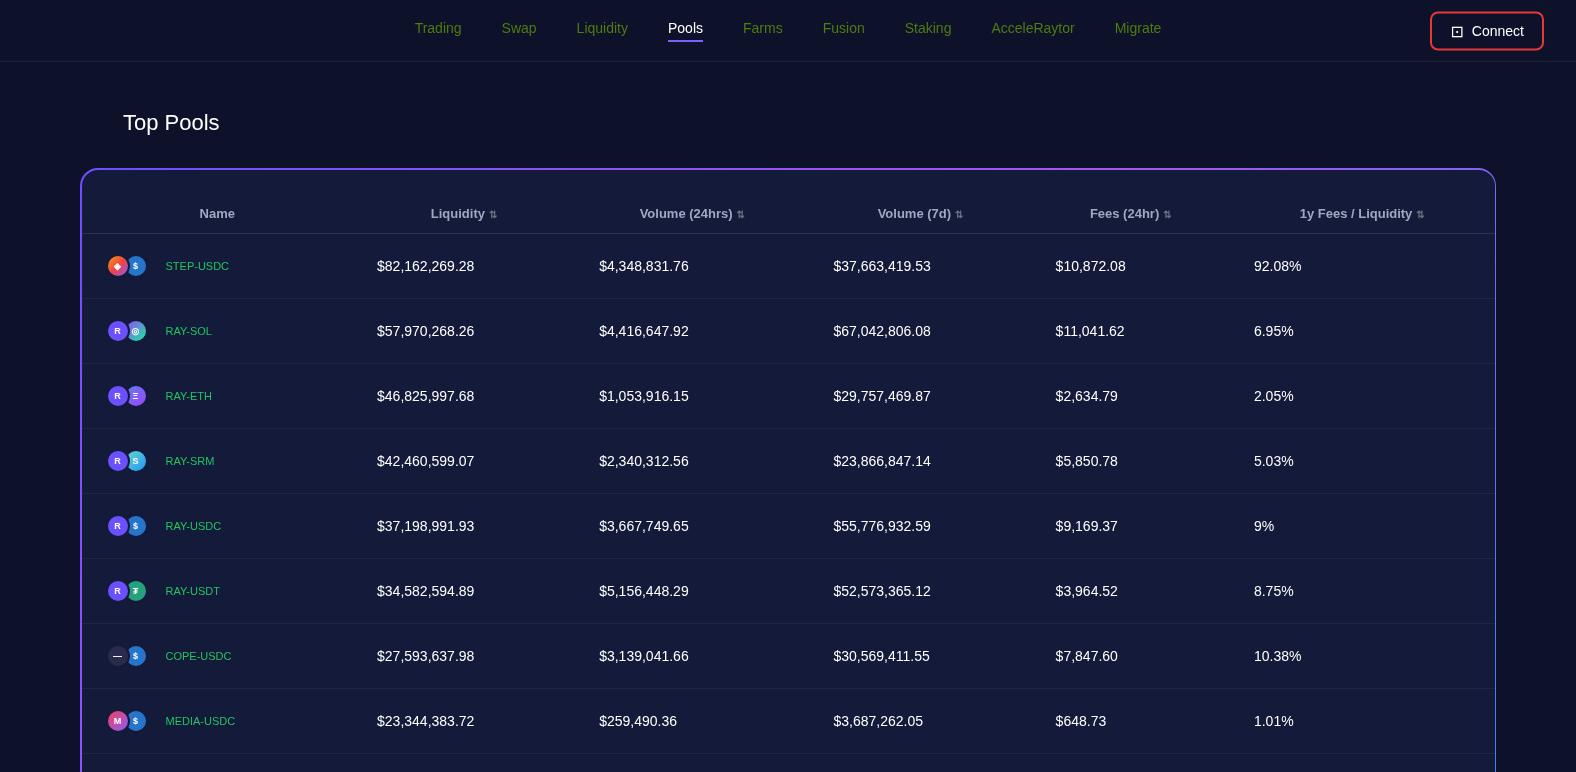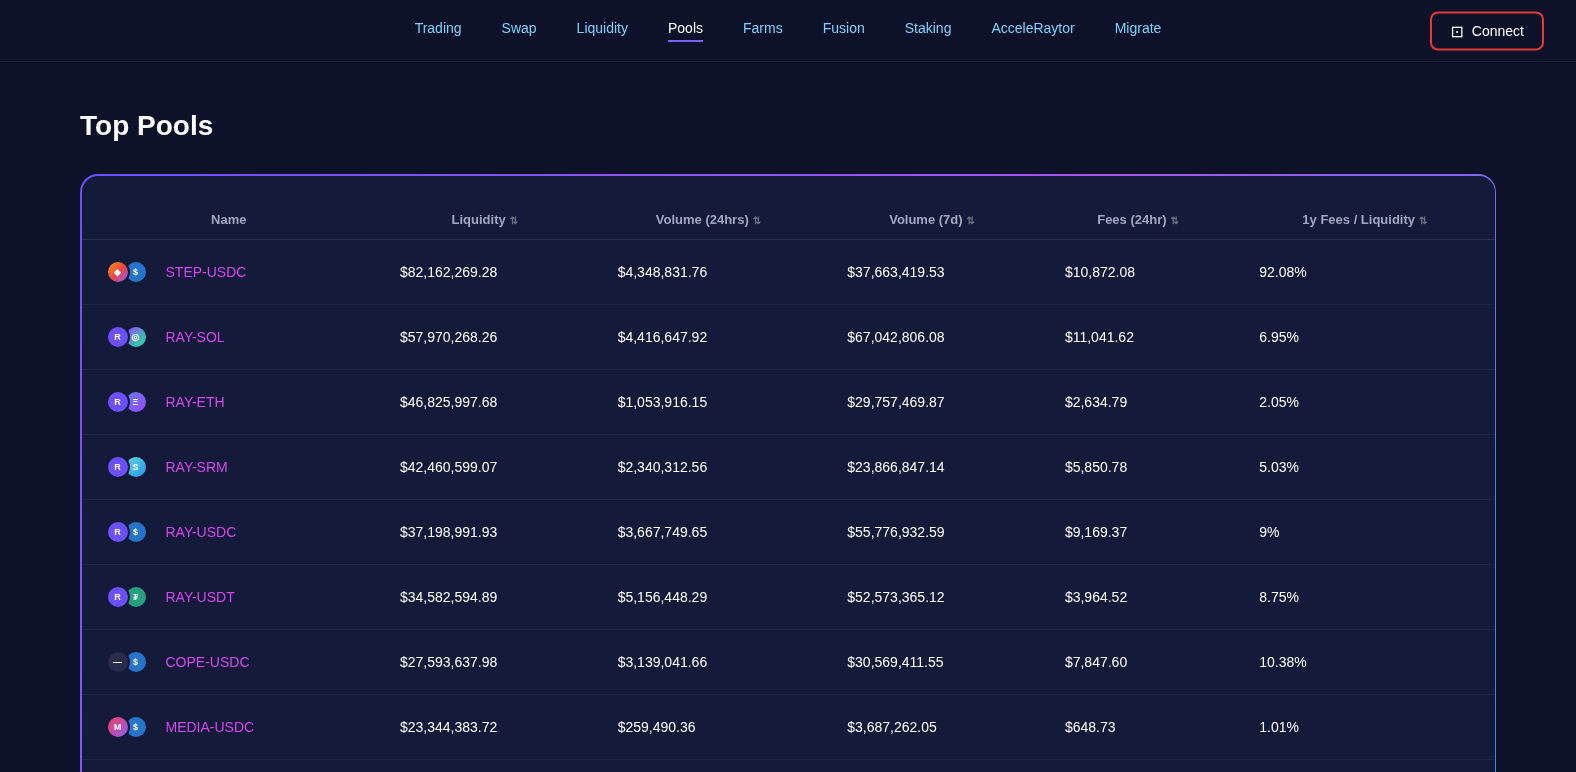--- a/index.html
+++ b/index.html
@@ -23,21 +23,21 @@
       position: relative;
     }
 
     .nav-links {
       display: flex;
       gap: 40px;
       align-items: center;
     }
 
     .nav-link {
-      color: #7dd3fc;
+      color: #4d7c0f;
       text-decoration: none;
       font-size: 14px;
       cursor: pointer;
       padding-bottom: 4px;
       border-bottom: 2px solid transparent;
     }
 
     .nav-link.active {
       color: #ffffff;
       border-bottom: 2px solid #7b61ff;
@@ -68,24 +68,25 @@
     .connect-icon {
       font-size: 16px;
     }
 
     
     .main-content {
       padding: 48px 80px 32px 80px;
     }
 
     .page-title {
-      font-size: 28px;
-      font-weight: 700;
+      font-size: 22px;
+      font-weight: 400;
       color: #ffffff;
       margin-bottom: 32px;
+      margin-left: 43px;
     }
 
     .table-card-outer {
       background: linear-gradient(135deg, #6c4fff 0%, #a855f7 50%, #3b82f6 100%);
       border-radius: 18px;
       padding: 1.5px;
     }
 
     .table-card-bg {
       background: #131a3a;
@@ -164,23 +165,23 @@
       left: 0;
       z-index: 2;
     }
 
     .token-icon:last-child {
       left: 18px;
       z-index: 1;
     }
 
     .pool-name {
-      color: #d946ef;
+      color: #22c55e;
       font-weight: 500;
-      font-size: 14px;
+      font-size: 11px;
     }
   </style>
 </head>
 <body>
 
 <nav>
   <div class="nav-links">
 
   <a class="nav-link">Trading</a>
       <a class="nav-link">Swap</a>

